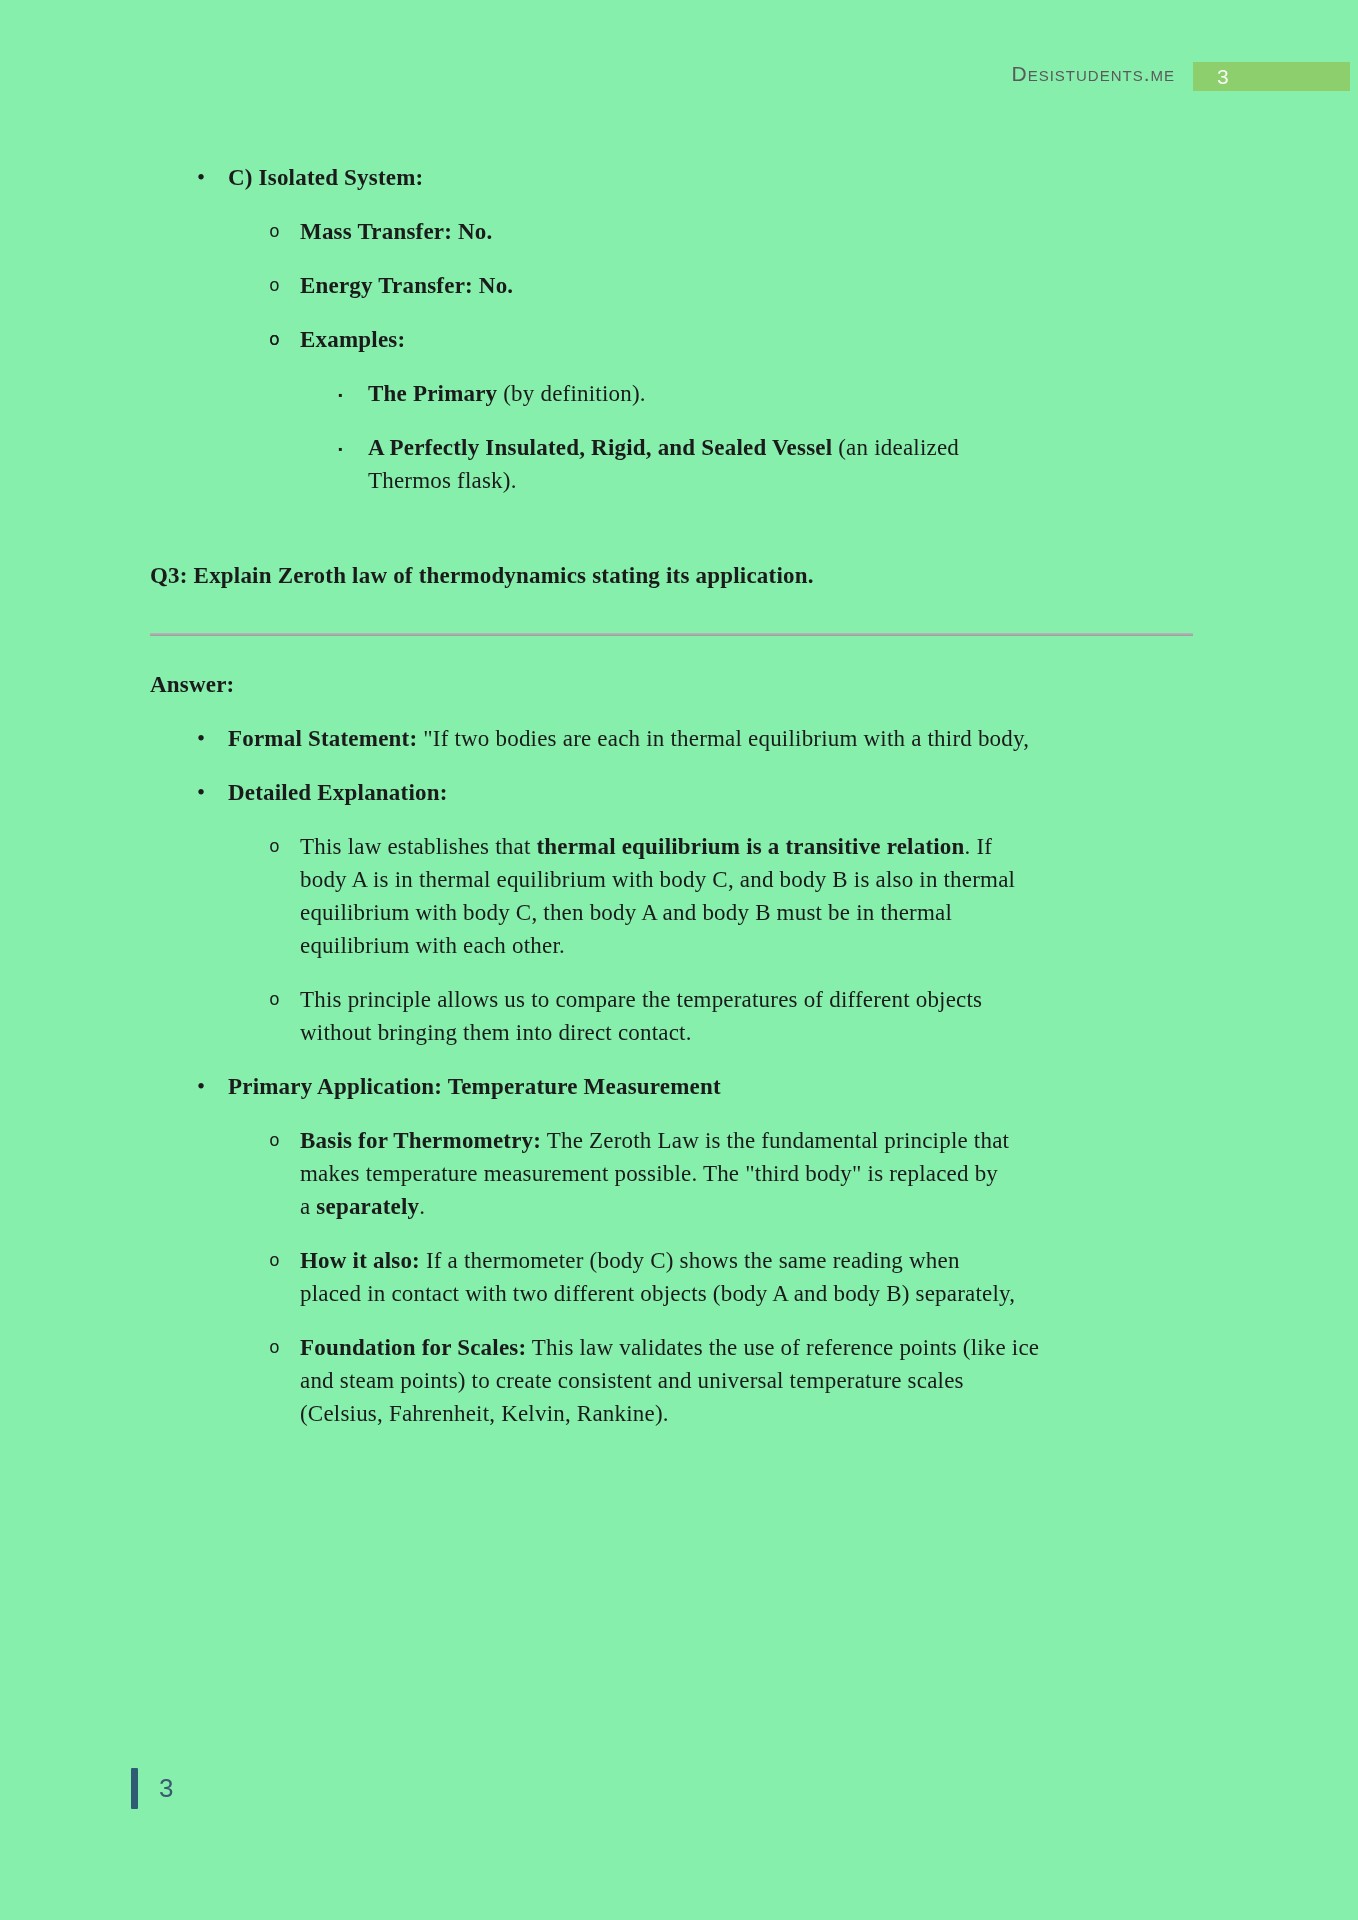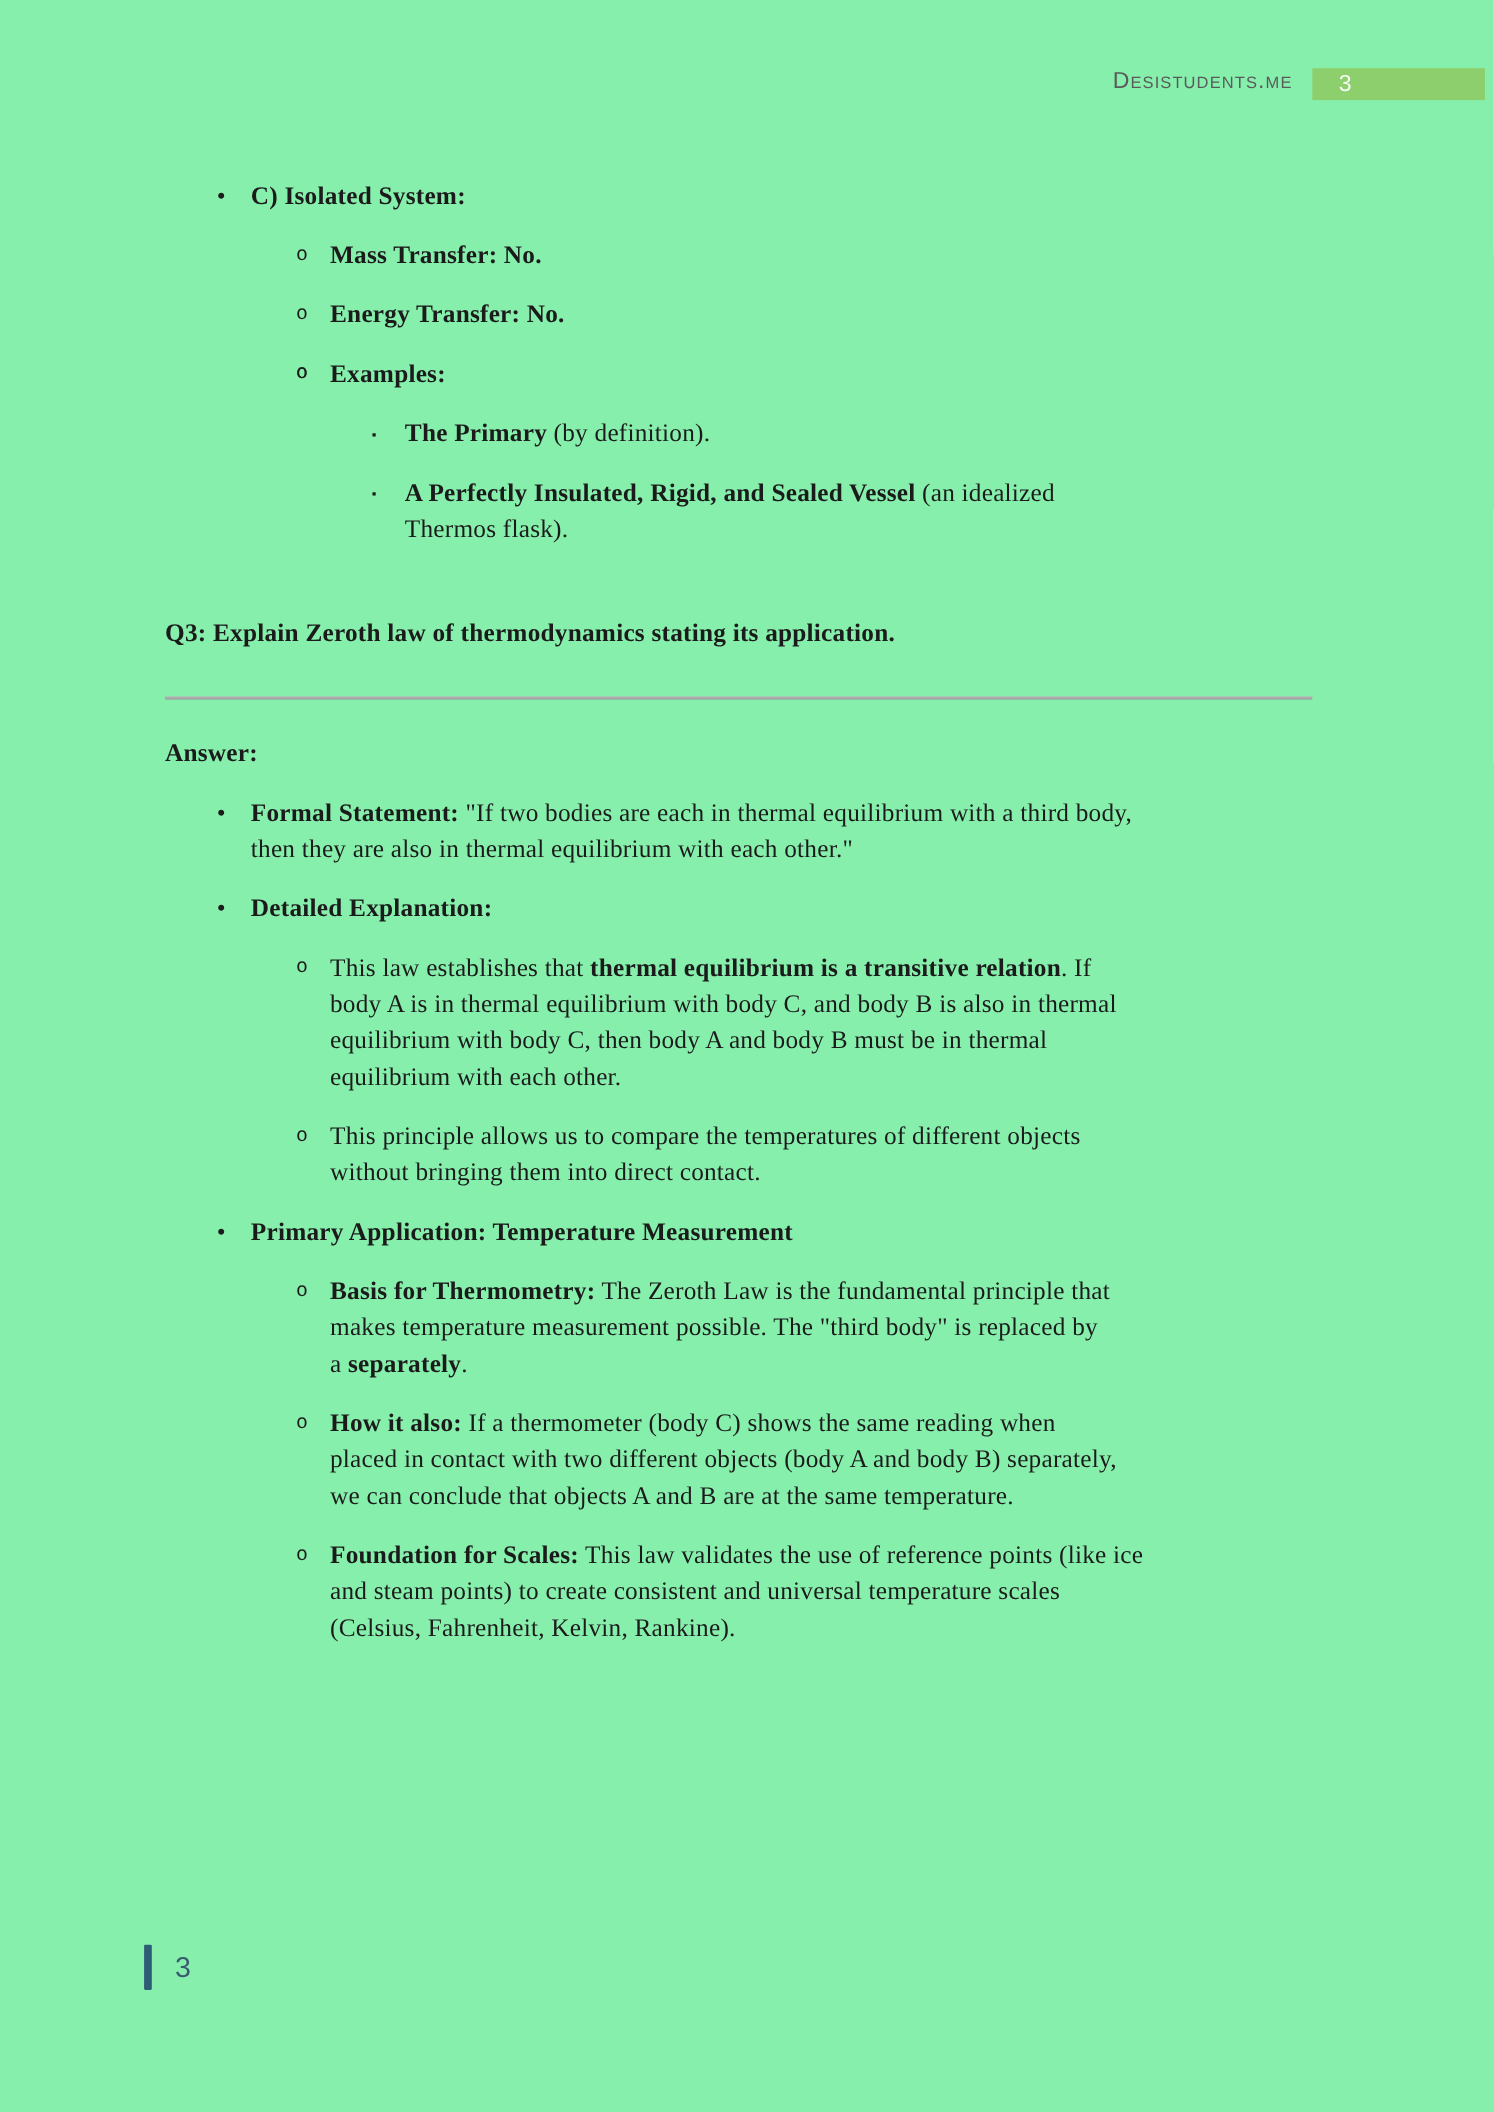--- a/index.html
+++ b/index.html
@@ -77,27 +77,27 @@
       <div class="block li lvl1"><span class="marker m1">•</span><span><b>C) Isolated System:</b></span></div>
       <div class="block li lvl2"><span class="marker m2">o</span><span><b>Mass Transfer: No.</b></span></div>
       <div class="block li lvl2"><span class="marker m2">o</span><span><b>Energy Transfer: No.</b></span></div>
       <div class="block li lvl2"><span class="marker m2">o</span></div>
       <div class="block li lvl2"><span class="marker m2">o</span><span><b>Examples:</b></span></div>
       <div class="block li lvl3"><span class="marker m3">▪</span><span><b>The Primary</b><span> (by definition).</span></span></div>
       <div class="block li lvl3"><span class="marker m3">▪</span><span><b>A Perfectly Insulated, Rigid, and Sealed Vessel</b><span> (an idealized</span><br><span>Thermos flask).</span></span></div>
       <div class="block heading"><span><b>Q3: Explain Zeroth law of thermodynamics stating its application.</b></span></div>
       <div class="rule"></div>
       <div class="block para"><span><b>Answer:</b></span></div>
-      <div class="block li lvl1"><span class="marker m1">•</span><span><b>Formal Statement:</b><span> "If two bodies are each in thermal equilibrium with a third body,</span><br><span>then they are also in thermal equilibrium with each other."</span></span></div>
+      <div class="block li lvl1"><span class="marker m1">•</span><span><b>Formal Statement:</b><span> "If two bodies are each in thermal equilibrium with a third body,</span><br></span></div>
       <div class="block li lvl1"><span class="marker m1">•</span><span><b>Detailed Explanation:</b></span></div>
       <div class="block li lvl2"><span class="marker m2">o</span><span><span>This law establishes that </span><b>thermal equilibrium is a transitive relation</b><span>. If</span><br><span>body A is in thermal equilibrium with body C, and body B is also in thermal</span><br><span>equilibrium with body C, then body A and body B must be in thermal</span><br><span>equilibrium with each other.</span></span></div>
       <div class="block li lvl2"><span class="marker m2">o</span><span><span>This principle allows us to compare the temperatures of different objects</span><br><span>without bringing them into direct contact.</span></span></div>
       <div class="block li lvl1"><span class="marker m1">•</span><span><b>Primary Application: Temperature Measurement</b></span></div>
       <div class="block li lvl2"><span class="marker m2">o</span><span><b>Basis for Thermometry:</b><span> The Zeroth Law is the fundamental principle that</span><br><span>makes temperature measurement possible. The "third body" is replaced by</span><br><span>a </span><b>separately</b><span>.</span></span></div>
-      <div class="block li lvl2"><span class="marker m2">o</span><span><b>How it also:</b><span> If a thermometer (body C) shows the same reading when</span><br><span>placed in contact with two different objects (body A and body B) separately,</span><br><span>we can conclude that objects A and B are at the same temperature.</span></span></div>
+      <div class="block li lvl2"><span class="marker m2">o</span><span><b>How it also:</b><span> If a thermometer (body C) shows the same reading when</span><br><span>placed in contact with two different objects (body A and body B) separately,</span><br></span></div>
       <div class="block li lvl2"><span class="marker m2">o</span><span><b>Foundation for Scales:</b><span> This law validates the use of reference points (like ice</span><br><span>and steam points) to create consistent and universal temperature scales</span><br><span>(Celsius, Fahrenheit, Kelvin, Rankine).</span></span></div>
     </div>
 
   <div class="footer-bar" style="background: rgb(46, 92, 116);"></div>
 
   <div class="footer-page-number" style="color: rgb(58, 90, 110);">3</div>
 
 </div>
 
 </body></html>

